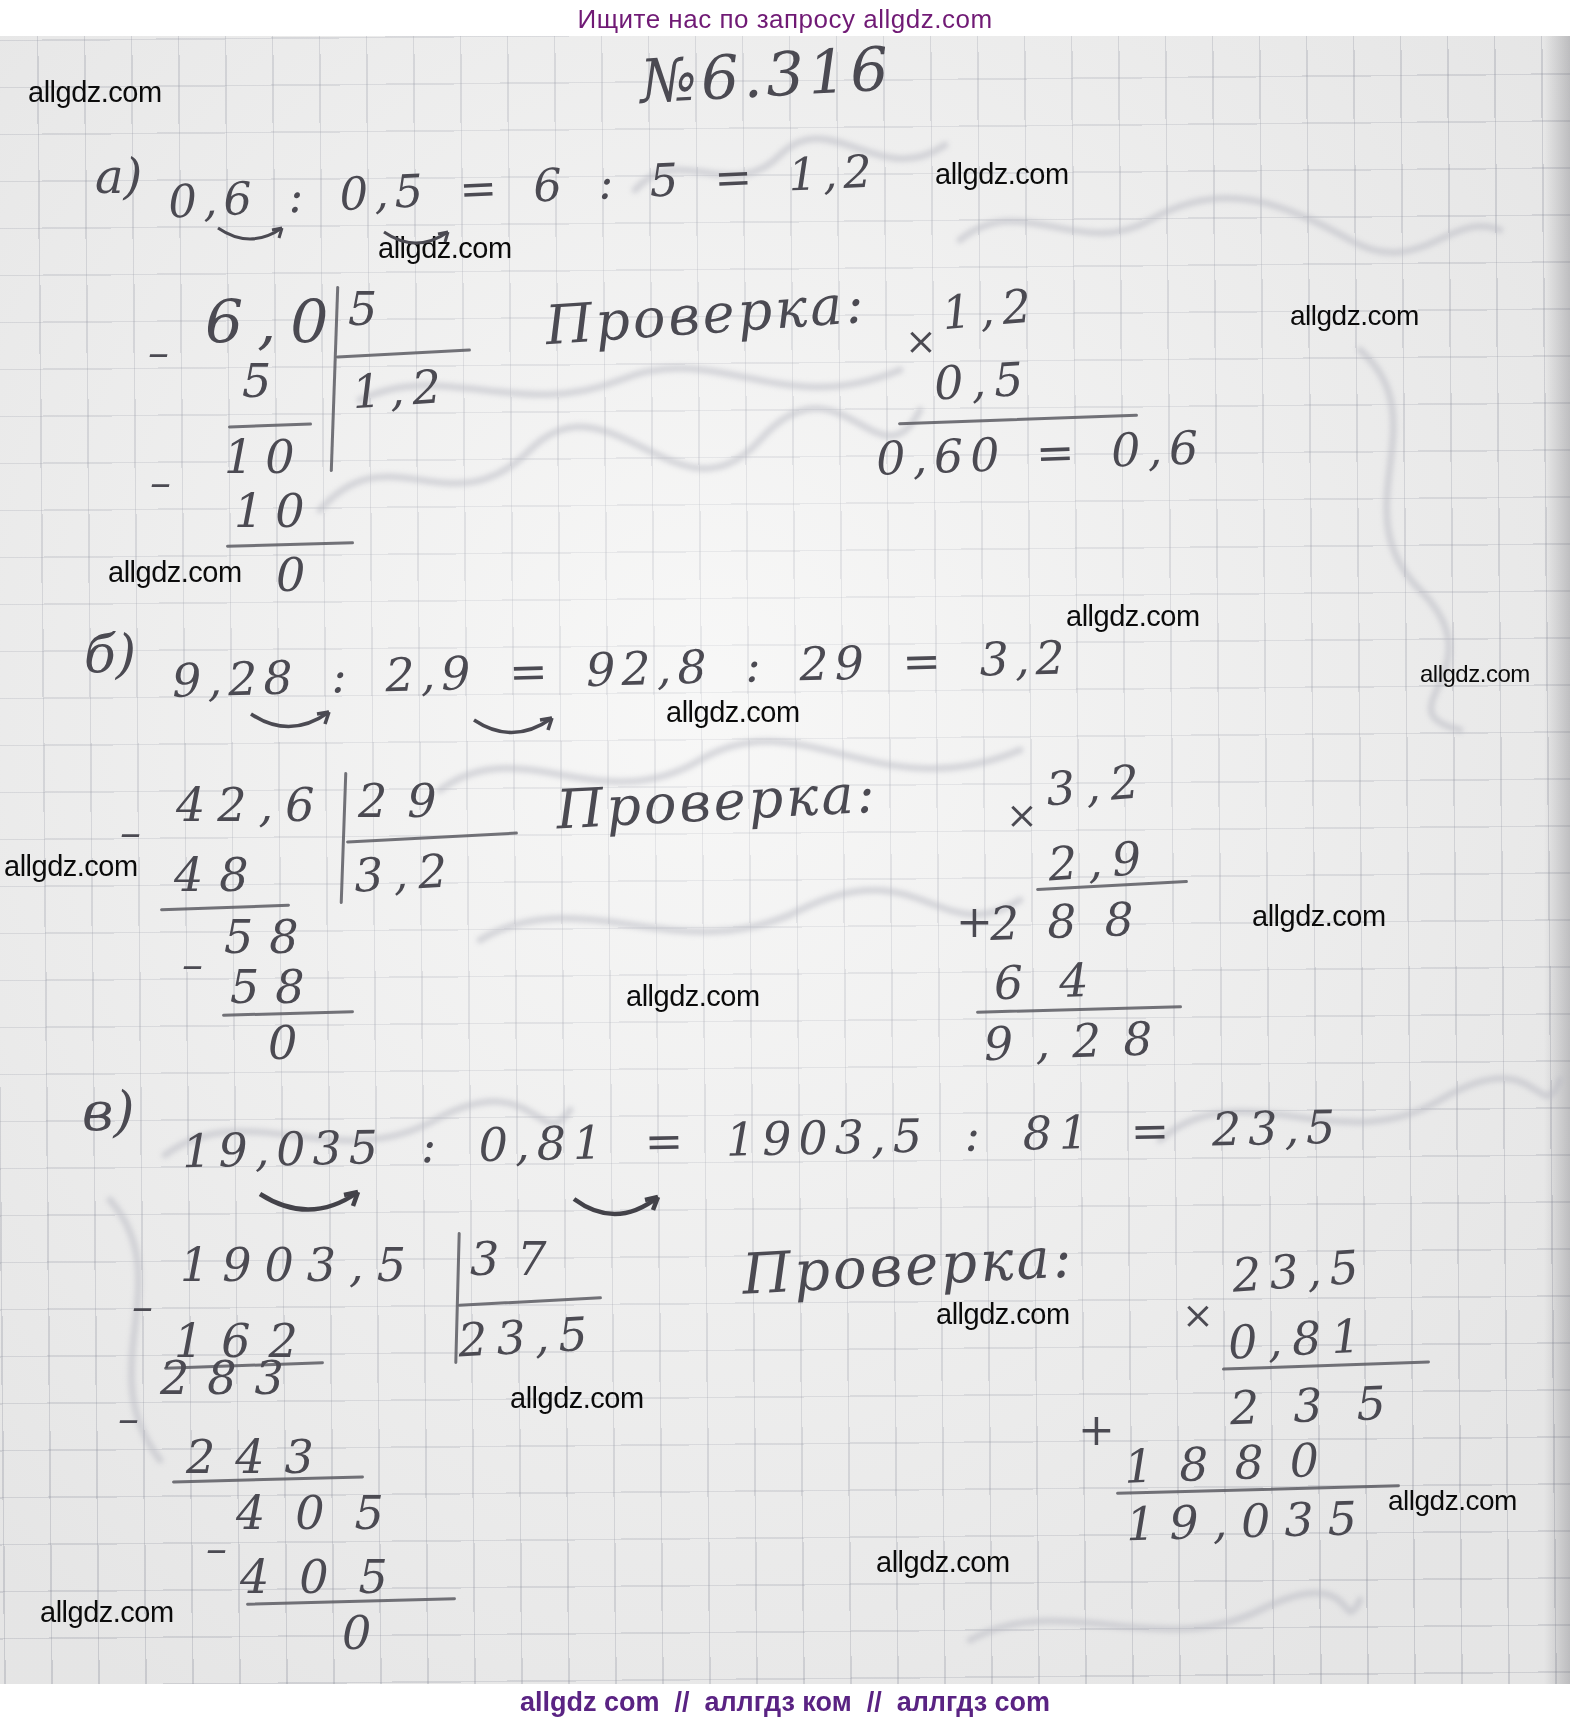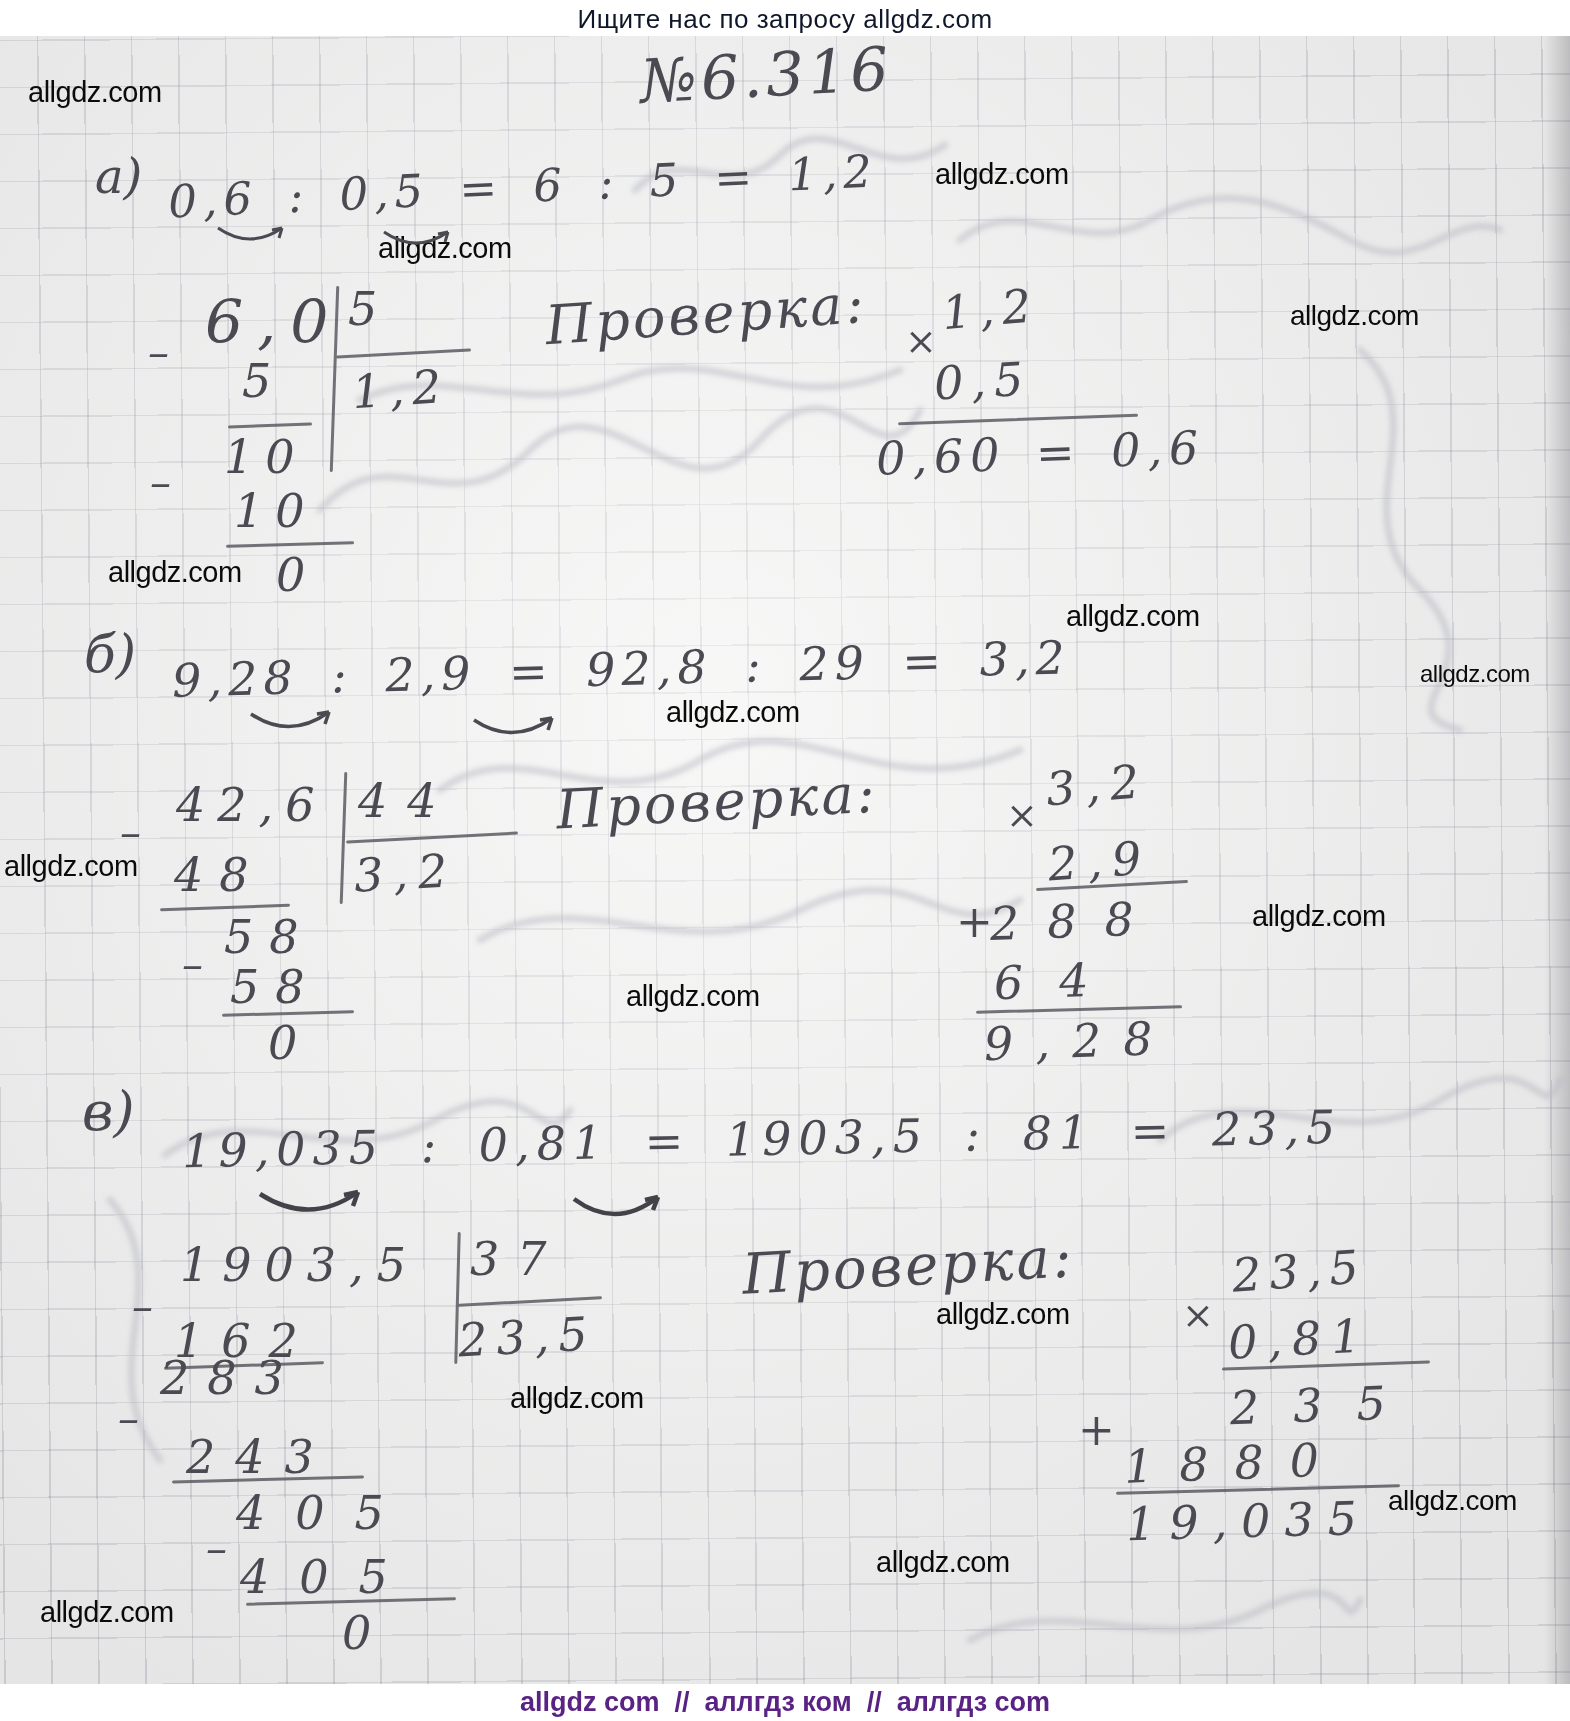--- a/index.html
+++ b/index.html
@@ -64,21 +64,21 @@
   <svg class="ghost" style="left:150px;top:1065px" width="430" height="150">
       <path d="M15,90 C95,30 185,110 285,55 S390,90 420,45"></path>
     </svg>
   <svg class="ghost" style="left:60px;top:1180px" width="200" height="320">
       <path d="M50,20 C120,100 30,190 100,280"></path>
     </svg>
   <svg class="ghost" style="left:950px;top:1560px" width="420" height="130">
       <path d="M20,80 C110,30 210,100 310,50 S390,80 410,40"></path>
     </svg>
 
-  <div class="promo" style="color:#0f172a">Ищите нас по запросу allgdz.com</div>
+  <div class="promo" style="color:#701a75">Ищите нас по запросу allgdz.com</div>
 
   <div class="wm" style="left:28px;top:76px">allgdz.com</div>
   <div class="wm" style="left:935px;top:158px">allgdz.com</div>
   <div class="wm" style="left:378px;top:232px">allgdz.com</div>
   <div class="wm" style="left:1290px;top:300px;font-size:28px">allgdz.com</div>
   <div class="wm" style="left:108px;top:556px">allgdz.com</div>
   <div class="wm" style="left:1066px;top:600px">allgdz.com</div>
   <div class="wm" style="left:1420px;top:660px;font-size:24px">allgdz.com</div>
   <div class="wm" style="left:666px;top:696px">allgdz.com</div>
   <div class="wm" style="left:4px;top:850px">allgdz.com</div>
@@ -131,21 +131,21 @@
       <path d="M84,12 l-12,2 m12,-2 l-4,12" stroke="#4b4a52" stroke-width="3.5" fill="none"></path>
     </svg>
   <svg class="arrow" style="left:468px;top:706px" width="100" height="38">
     <path d="M6,14 Q45,40 84,12" stroke="#4b4a52" stroke-width="3.5" fill="none"></path>
       <path d="M84,12 l-12,2 m12,-2 l-4,12" stroke="#4b4a52" stroke-width="3.5" fill="none"></path>
     </svg>
 
   <div class="hw" style="left:120px;top:812px;font-size:42px">–</div>
   <div class="hw" style="left:176px;top:782px;font-size:46px;letter-spacing:12px">42,6</div>
   <div class="vline" style="left:342px;top:772px;height:132px;transform:rotate(2deg)"></div>
-  <div class="hw" style="left:358px;top:778px;font-size:46px;letter-spacing:20px">44</div>
+  <div class="hw" style="left:358px;top:778px;font-size:46px;letter-spacing:20px">29</div>
   <div class="pline" style="left:346px;top:836px;width:172px;transform:rotate(-3deg)"></div>
   <div class="hw" style="left:354px;top:850px;font-size:46px;letter-spacing:10px;transform:rotate(-3deg)">3,2</div>
   <div class="hw" style="left:174px;top:852px;font-size:46px;letter-spacing:16px">48</div>
   <div class="pline" style="left:160px;top:906px;width:130px;transform:rotate(-2deg)"></div>
   <div class="hw" style="left:224px;top:914px;font-size:46px;letter-spacing:16px">58</div>
   <div class="hw" style="left:182px;top:944px;font-size:42px">–</div>
   <div class="hw" style="left:230px;top:964px;font-size:46px;letter-spacing:16px">58</div>
   <div class="pline" style="left:222px;top:1012px;width:132px;transform:rotate(-1.5deg)"></div>
   <div class="hw" style="left:268px;top:1020px;font-size:46px">0</div>
 

